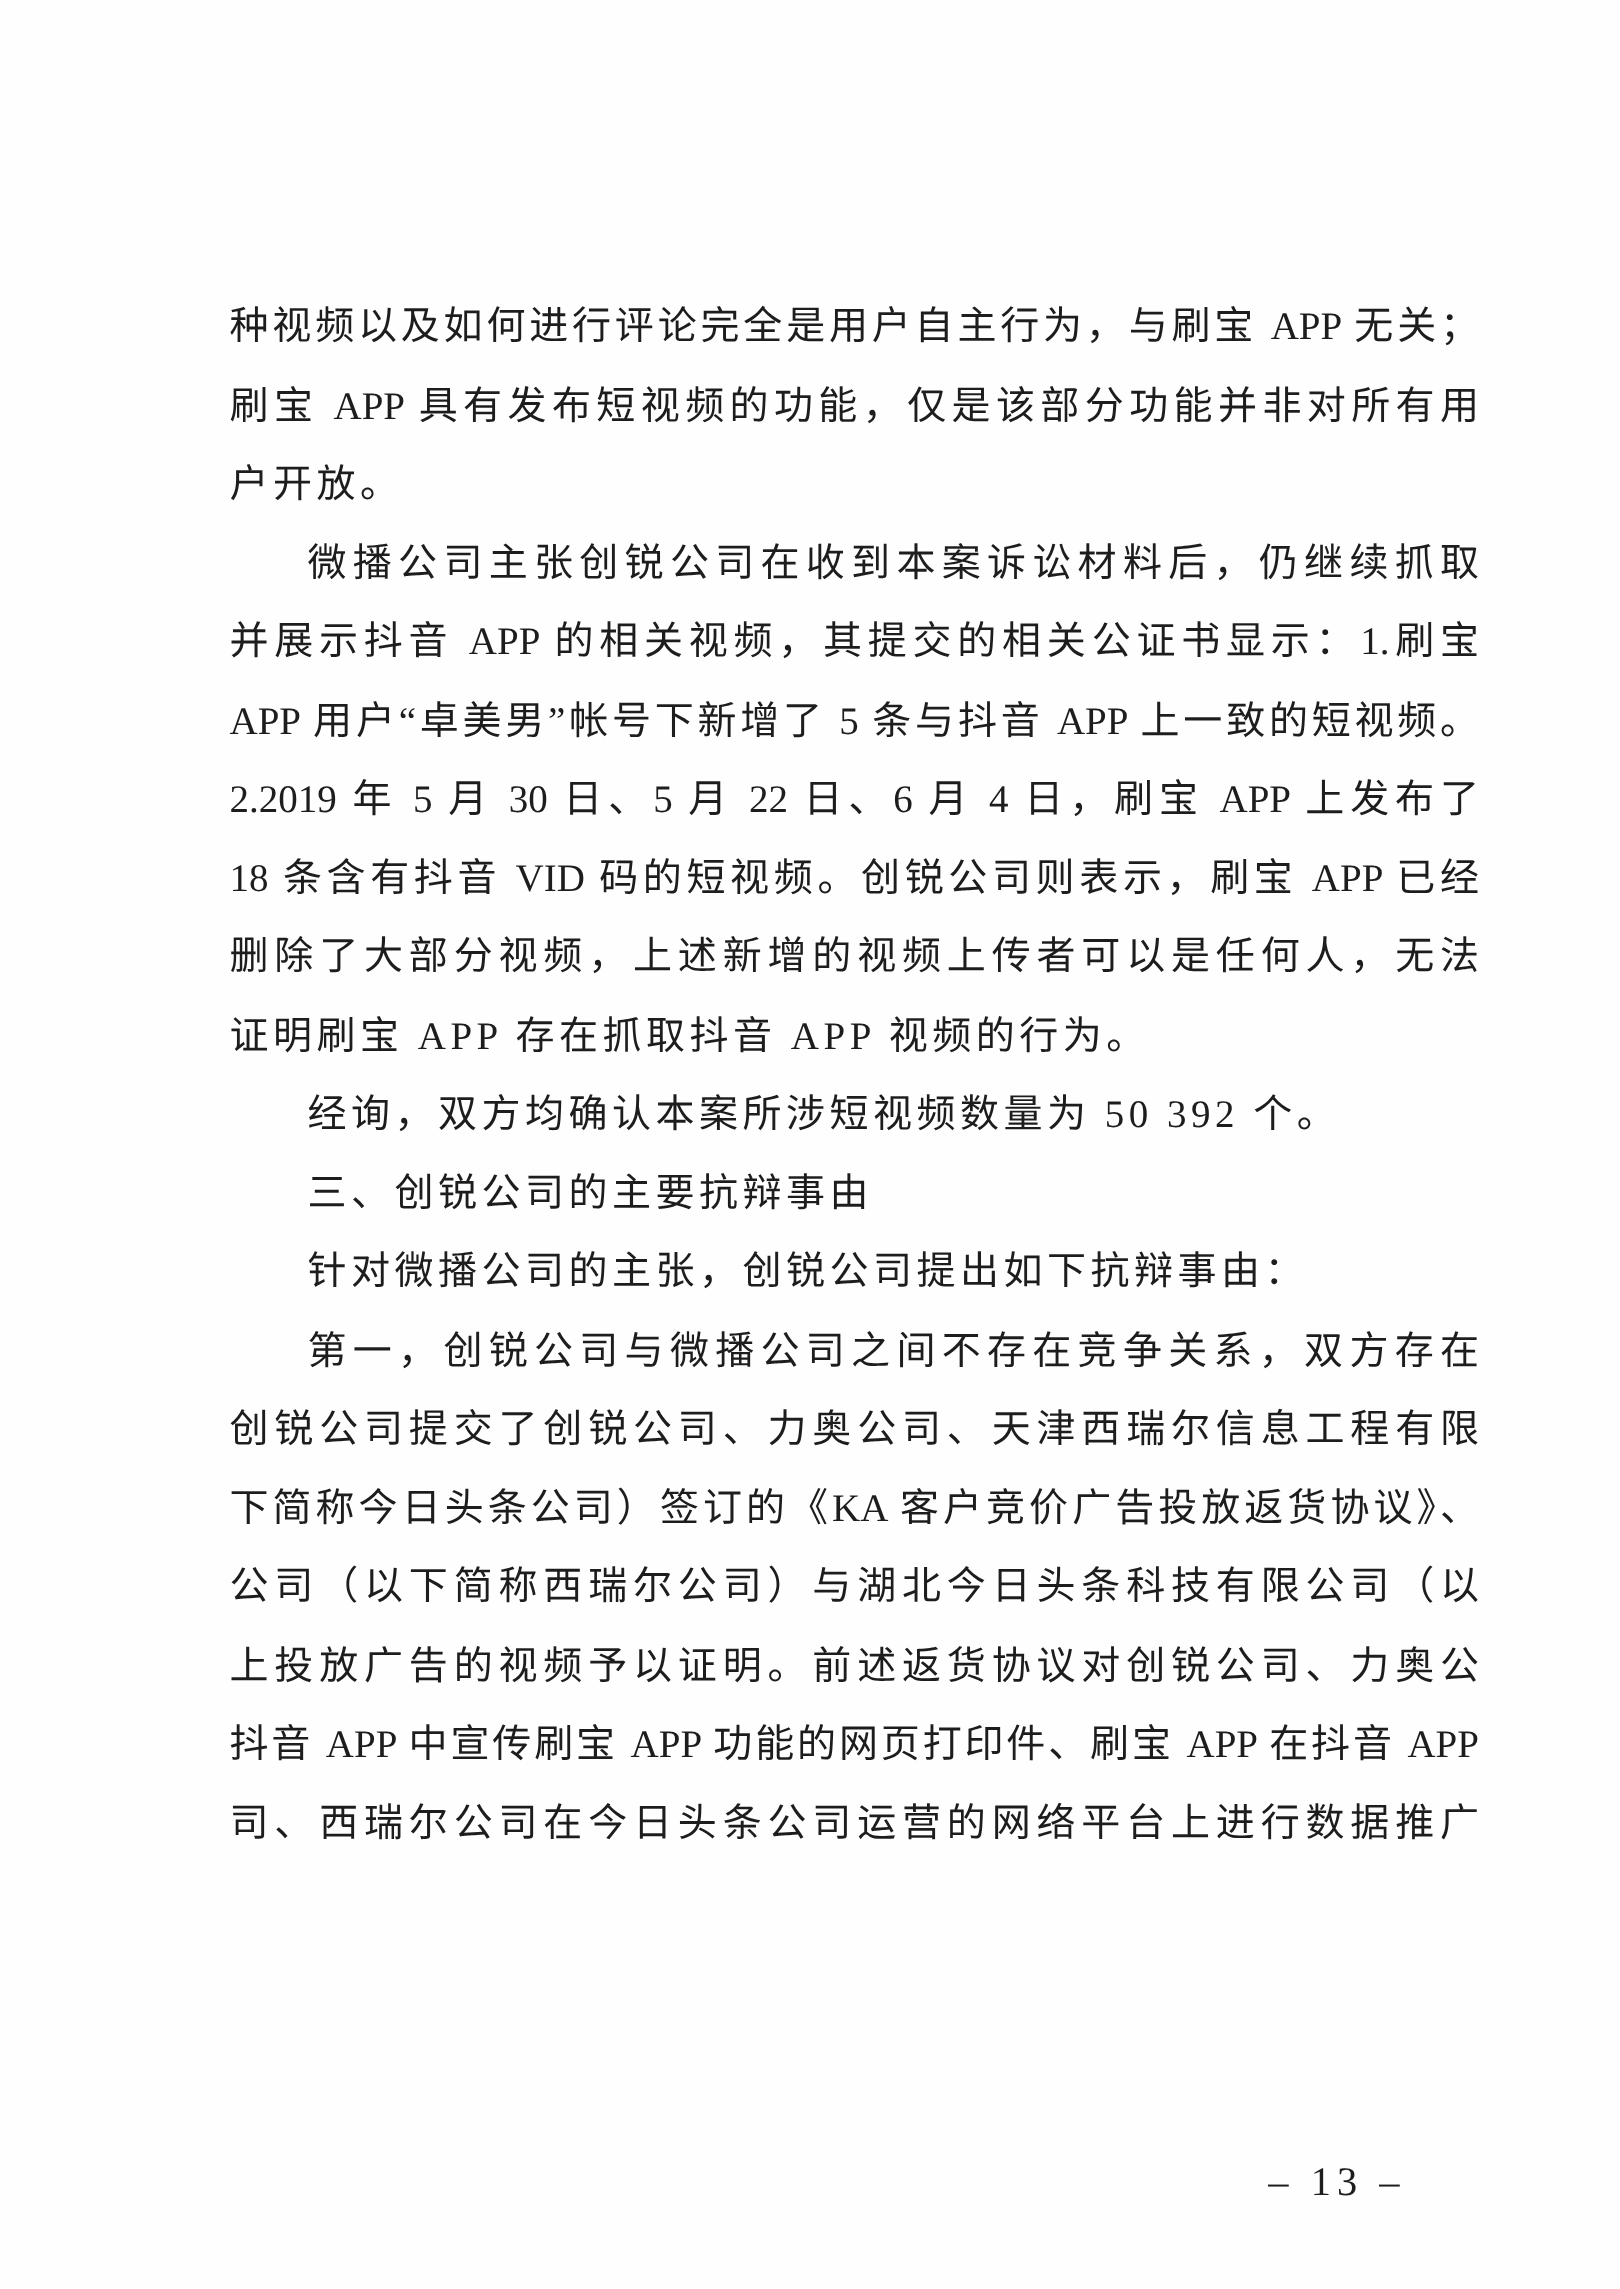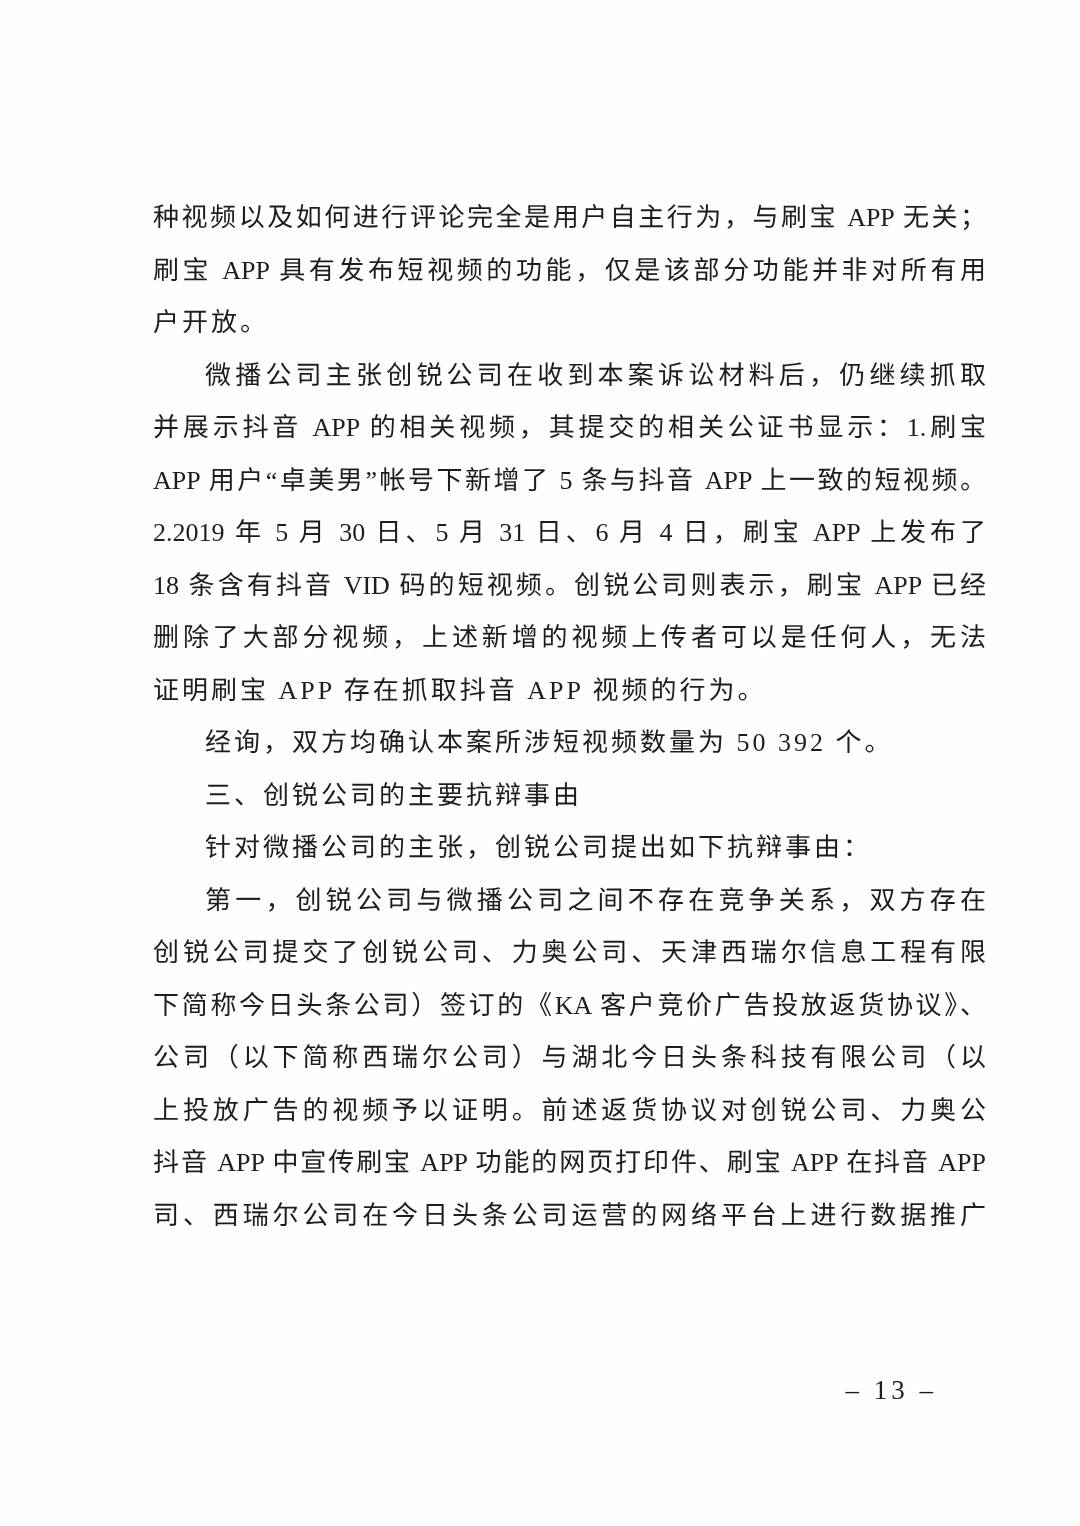--- a/index.html
+++ b/index.html
@@ -38,21 +38,21 @@
     letter-spacing: 0;
     white-space: normal;
     text-align: justify;
     text-align-last: justify;
   }
   .line.indent {
     padding-left: 52px;
   }
   .page-footer {
     position: absolute;
-    top: 1364px;
+    top: 1428px;
     left: 0;
     right: 143px;
     height: 52px;
     line-height: 52px;
     text-align: right;
     font-size: 27px;
   }
   .page-number {
     letter-spacing: 4px;
   }
@@ -64,21 +64,21 @@
   <main class="text-block">
       <div class="paragraph">
         <div class="line justify">种视频以及如何进行评论完全是用户自主行为，与刷宝 APP 无关；</div>
         <div class="line justify">刷宝 APP 具有发布短视频的功能，仅是该部分功能并非对所有用</div>
         <div class="line">户开放。</div>
       </div>
       <div class="paragraph">
         <div class="line justify indent">微播公司主张创锐公司在收到本案诉讼材料后，仍继续抓取</div>
         <div class="line justify">并展示抖音 APP 的相关视频，其提交的相关公证书显示：1.刷宝</div>
         <div class="line justify">APP 用户“卓美男”帐号下新增了 5 条与抖音 APP 上一致的短视频。</div>
-        <div class="line justify">2.2019 年 5 月 30 日、5 月 31 日、6 月 4 日，刷宝 APP 上发布了</div>
+        <div class="line justify">2.2019 年 5 月 30 日、5 月 22 日、6 月 4 日，刷宝 APP 上发布了</div>
         <div class="line justify">18 条含有抖音 VID 码的短视频。创锐公司则表示，刷宝 APP 已经</div>
         <div class="line justify">删除了大部分视频，上述新增的视频上传者可以是任何人，无法</div>
         <div class="line">证明刷宝 APP 存在抓取抖音 APP 视频的行为。</div>
       </div>
       <div class="paragraph">
         <div class="line indent">经询，双方均确认本案所涉短视频数量为 50 392 个。</div>
       </div>
       <div class="paragraph">
         <div class="line indent">三、创锐公司的主要抗辩事由</div>
       </div>

